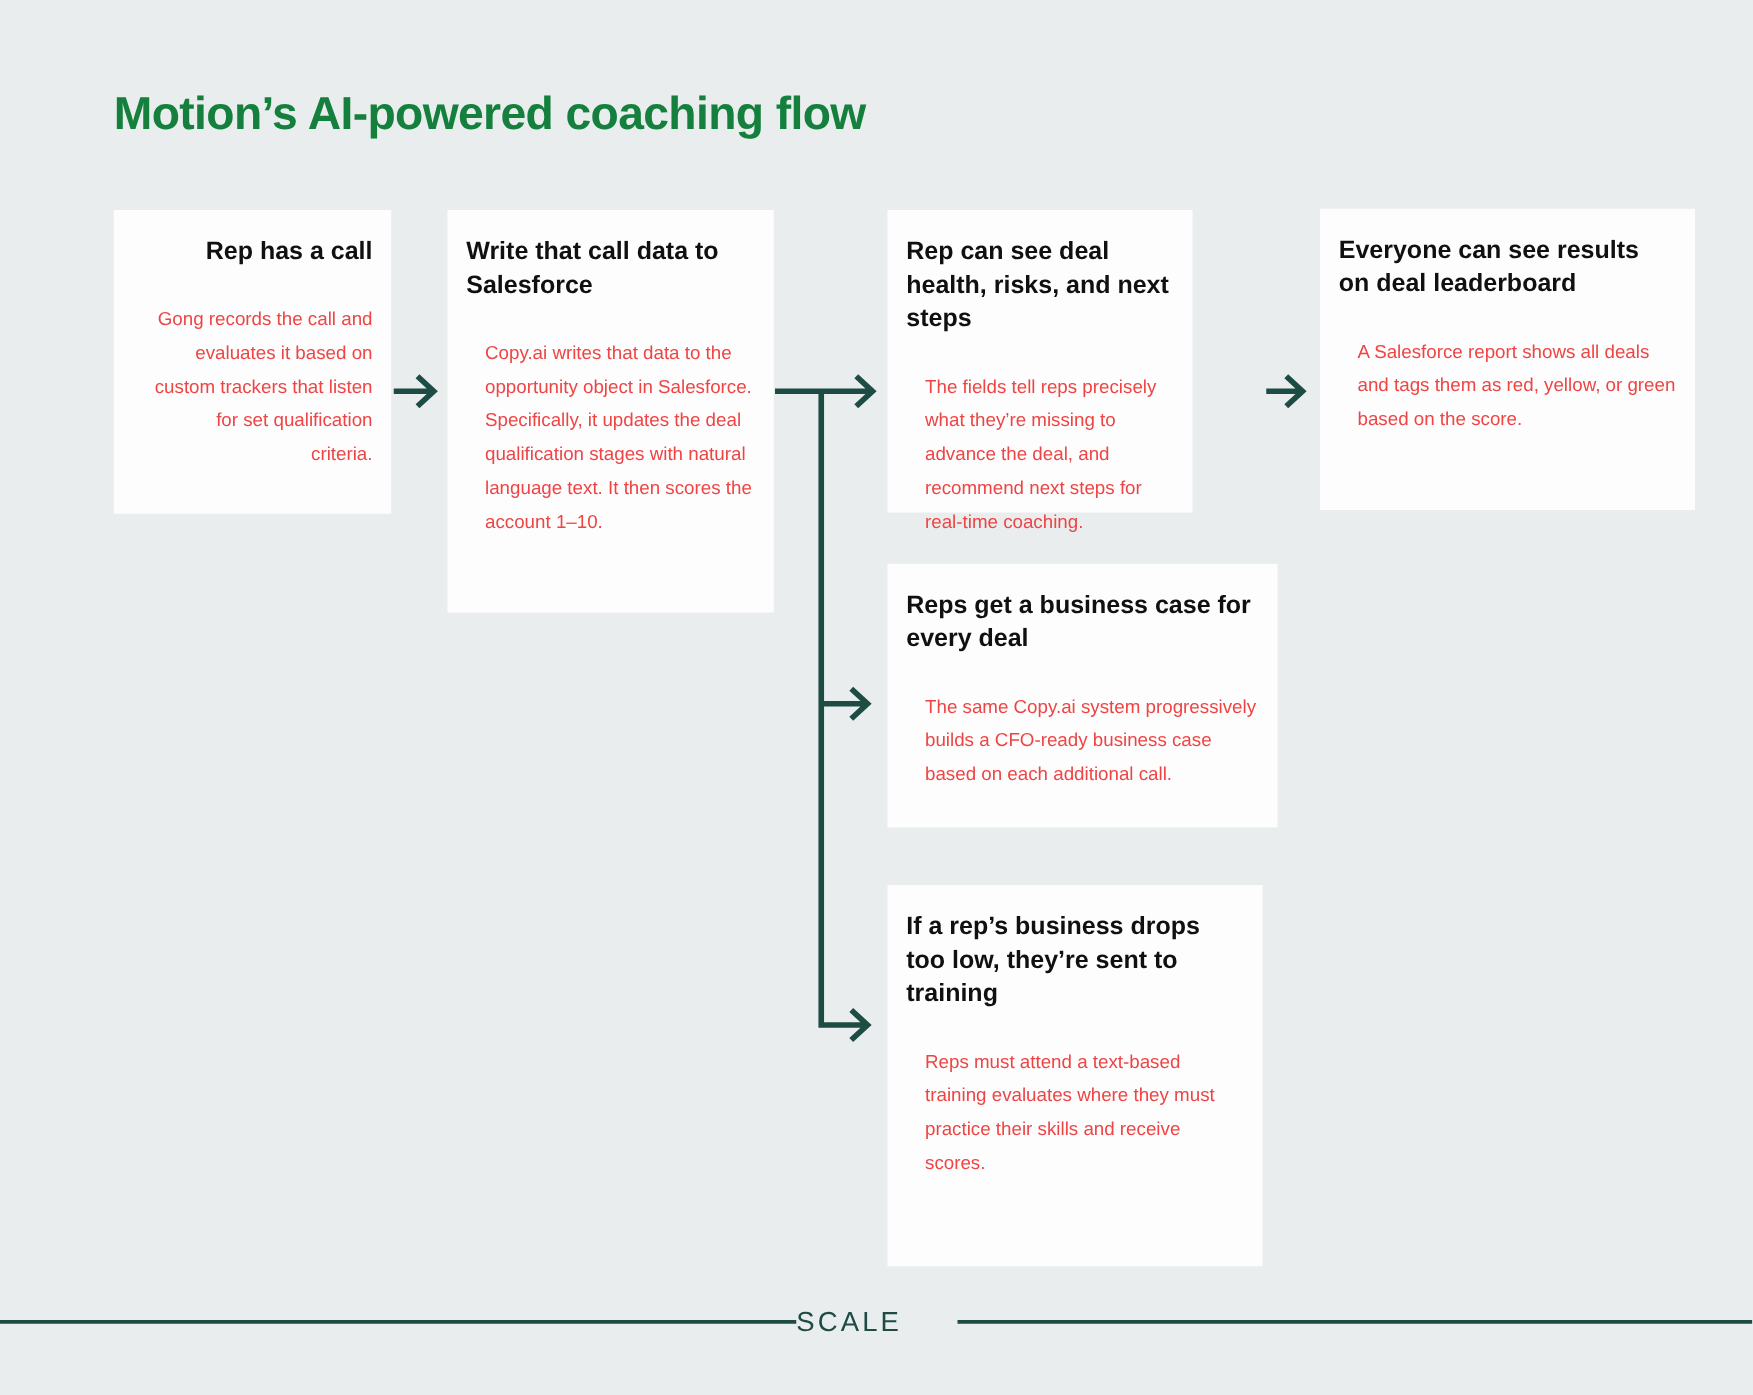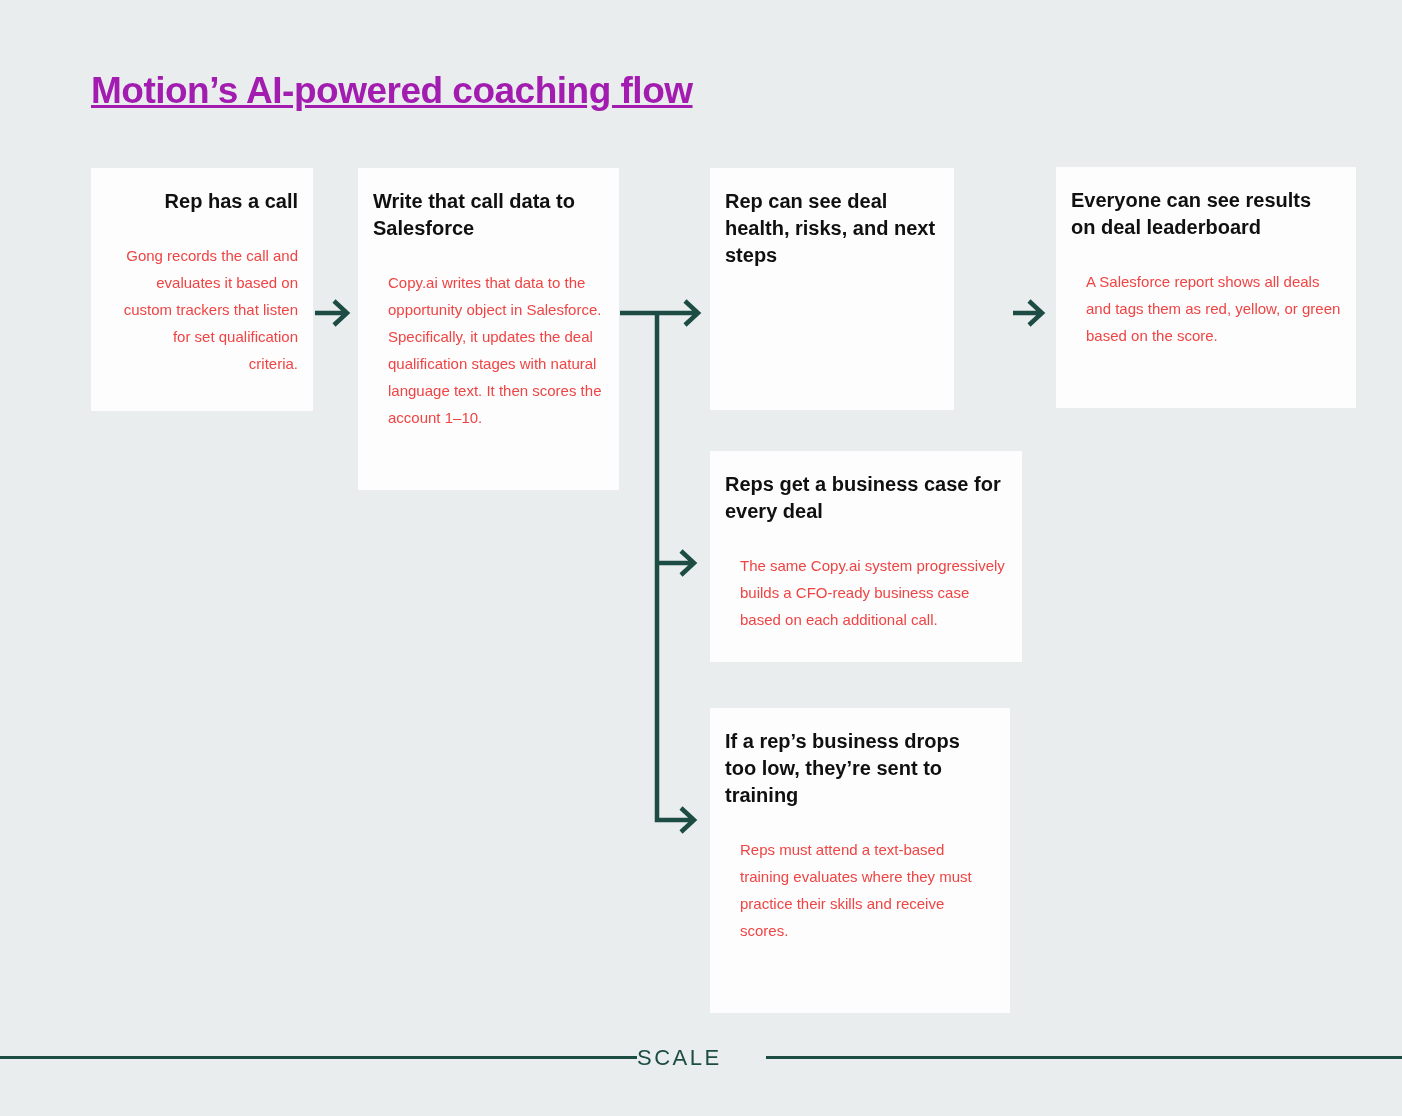--- a/index.html
+++ b/index.html
@@ -21,22 +21,21 @@
     background:var(--background);
     overflow:hidden;
   }
   .page-title{
     position:absolute;
     left:91px;
     top:70px;
     font-size:37px;
     font-weight:700;
     letter-spacing:-0.5px;
-    color:#a21caf;
-    text-decoration:underline;
+    color:#15803d;
   }
   .card{
     position:absolute;
     background:var(--card);
     padding:20px 15px 15px 15px;
   }
   .card .card-title{
     font-size:20px;
     font-weight:700;
     line-height:27px;
@@ -120,20 +119,21 @@
     <div class="card-body">Gong records the call and evaluates it based on custom trackers that listen for set qualification criteria.</div>
   </div>
 
   <div class="card card2">
     <div class="card-title">Write that call data to Salesforce</div>
     <div class="card-body">Copy.ai writes that data to the opportunity object in Salesforce. Specifically, it updates the deal qualification stages with natural language text. It then scores the account 1–10.</div>
   </div>
 
   <div class="card card3">
     <div class="card-title">Rep can see deal health, risks, and next steps</div>
+    <div class="card-body">The fields tell reps precisely what they’re missing to advance the deal, and recommend next steps for real-time coaching.</div>
   </div>
 
   <div class="card card4">
     <div class="card-title">Everyone can see results on deal leaderboard</div>
     <div class="card-body">A Salesforce report shows all deals and tags them as red, yellow, or green based on the score.</div>
   </div>
 
   <div class="card card5">
     <div class="card-title">Reps get a business case for every deal</div>
     <div class="card-body">The same Copy.ai system progressively builds a CFO-ready business case based on each additional call.</div>

